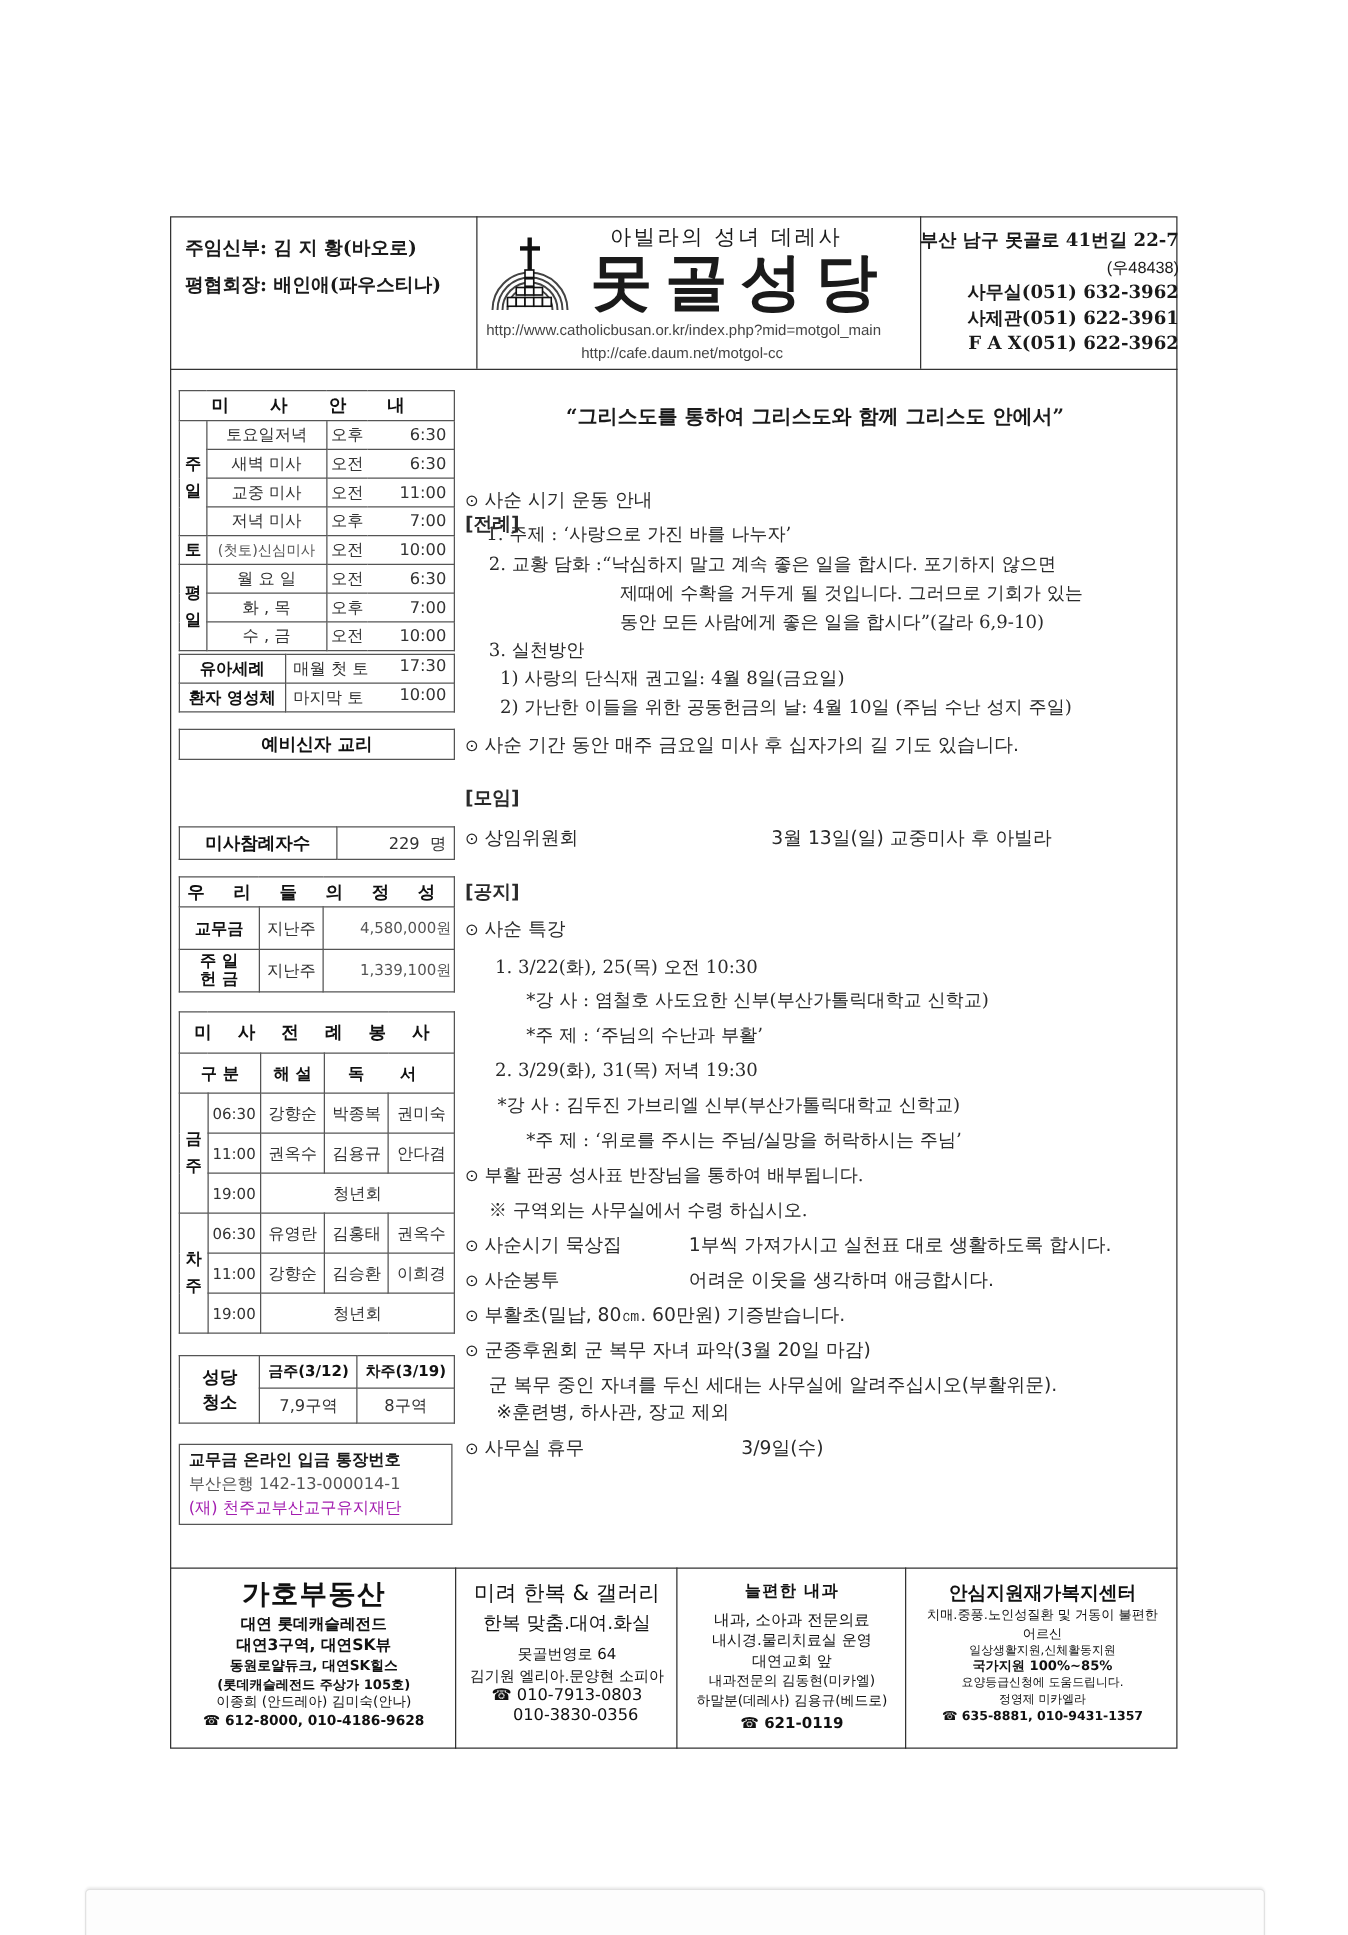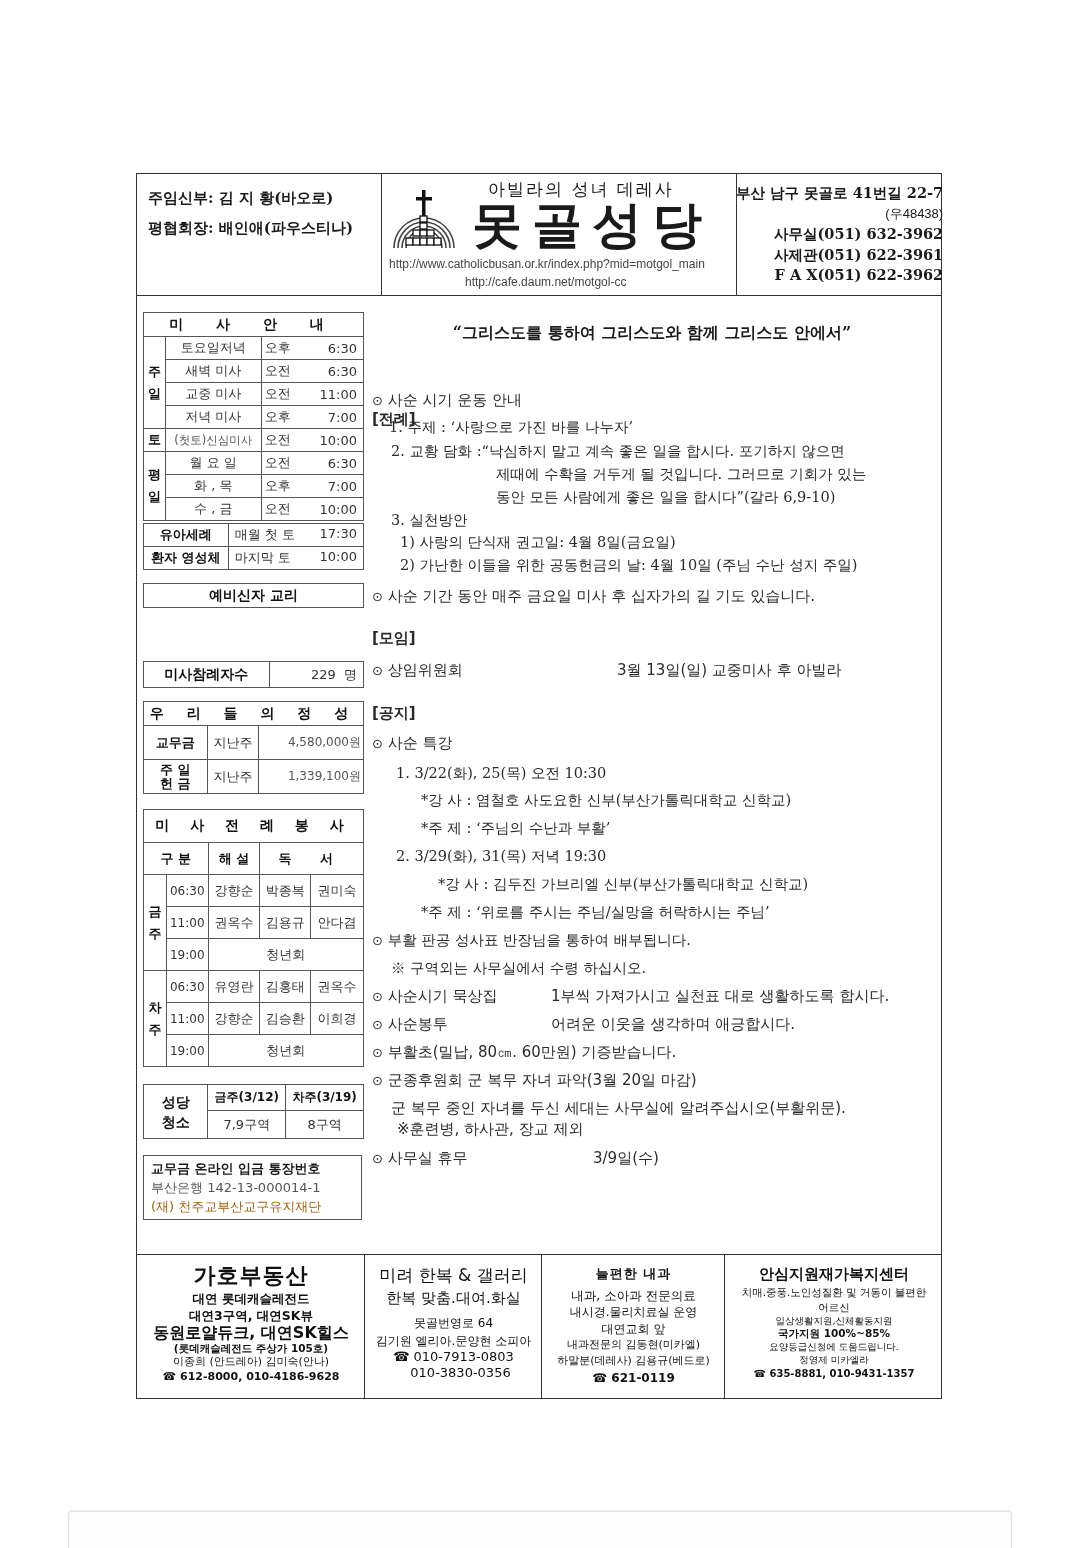--- a/index.html
+++ b/index.html
@@ -303,21 +303,21 @@
   <tr style="height:28px">
     <td>7,9구역</td>
     <td>8구역</td>
   </tr>
 </tbody>
   </table>
 
 <div class="abs" style="left:143px; top:1155px; width:219px; height:65px; border:1.2px solid #555; font-family:'DejaVu Sans','Liberation Sans',sans-serif; font-size:13px; line-height:19px; padding:3px 0 0 7px; box-sizing:border-box;">
   <div style="font-weight:bold">교무금 온라인 입금 통장번호</div>
   <div style="color:#555">부산은행 142-13-000014-1</div>
-  <div style="color:#a16207">(재) 천주교부산교구유지재단</div>
+  <div style="color:#a21caf">(재) 천주교부산교구유지재단</div>
 </div>
 
 <div class="abs motto">“그리스도를 통하여 그리스도와 함께 그리스도 안에서”</div>
 
 <div class="line sec" style="left:372px; top:362px;margin-top:48px;">[전례]</div>
 <div class="line" style="left:372px; top:391px;"><span class="bullet">⊙</span> <span>사순 시기 운동 안내</span></div>
 <div class="line serif" style="left:389px; top:418px;">1. 주제 : ‘사랑으로 가진 바를 나누자’</div>
 <div class="line serif" style="left:391px; top:442px;">2. 교황 담화 :“낙심하지 말고 계속 좋은 일을 합시다. 포기하지 않으면</div>
 <div class="line serif" style="left:496px; top:465px;">제때에 수확을 거두게 될 것입니다. 그러므로 기회가 있는</div>
 <div class="line serif" style="left:496px; top:488px;">동안 모든 사람에게 좋은 일을 합시다”(갈라 6,9-10)</div>
@@ -329,40 +329,40 @@
 <div class="line sec" style="left:372px; top:629px;">[모임]</div>
 <div class="line" style="left:372px; top:661px;"><span class="bullet">⊙</span> <span>상임위원회</span></div>
 <div class="line" style="left:617px; top:661px;">3월 13일(일) 교중미사 후  아빌라</div>
 
 <div class="line sec" style="left:372px; top:704px;">[공지]</div>
 <div class="line" style="left:372px; top:734px;"><span class="bullet">⊙</span> <span>사순 특강</span></div>
 <div class="line serif" style="left:396px; top:764px;">1. 3/22(화), 25(목) 오전 10:30</div>
 <div class="line serif" style="left:421px; top:791px;">*강 사 : 염철호 사도요한 신부(부산가톨릭대학교 신학교)</div>
 <div class="line serif" style="left:421px; top:819px;">*주 제 : ‘주님의 수난과 부활’</div>
 <div class="line serif" style="left:396px; top:847px;">2. 3/29(화), 31(목) 저녁 19:30</div>
-<div class="line serif" style="left:438px; top:875px;">*강 사 : 김두진 가브리엘 신부(부산가톨릭대학교 신학교)</div>
+<div class="line serif" style="left:398px; top:875px;">*강 사 : 김두진 가브리엘 신부(부산가톨릭대학교 신학교)</div>
 <div class="line serif" style="left:421px; top:903px;">*주 제 : ‘위로를 주시는 주님/실망을 허락하시는 주님’</div>
 <div class="line" style="left:372px; top:931px;"><span class="bullet">⊙</span> <span class="serif">부활 판공 성사표 반장님을 통하여 배부됩니다.</span></div>
 <div class="line serif" style="left:391px; top:959px;">※ 구역외는 사무실에서 수령 하십시오.</div>
 <div class="line" style="left:372px; top:987px;"><span class="bullet">⊙</span> <span>사순시기 묵상집</span></div>
 <div class="line" style="left:551px; top:987px;">1부씩 가져가시고 실천표 대로 생활하도록 합시다.</div>
 <div class="line" style="left:372px; top:1015px;"><span class="bullet">⊙</span> <span>사순봉투</span></div>
 <div class="line" style="left:551px; top:1015px;">어려운 이웃을 생각하며 애긍합시다.</div>
 <div class="line" style="left:372px; top:1043px;"><span class="bullet">⊙</span> <span>부활초(밀납, 80㎝. 60만원) 기증받습니다.</span></div>
 <div class="line" style="left:372px; top:1071px;"><span class="bullet">⊙</span> <span>군종후원회 군 복무 자녀 파악(3월 20일 마감)</span></div>
 <div class="line" style="left:391px; top:1099px;">군 복무 중인 자녀를 두신 세대는 사무실에 알려주십시오(부활위문).</div>
 <div class="line" style="left:397px; top:1120px;">※훈련병, 하사관, 장교 제외</div>
 <div class="line" style="left:372px; top:1149px;"><span class="bullet">⊙</span> <span>사무실 휴무</span></div>
 <div class="line" style="left:593px; top:1149px;">3/9일(수)</div>
 
 <div class="ad" style="left:138px; top:1262px; width:226px;">
   <div style="font-size:22px; font-weight:bold; letter-spacing:1px; line-height:28px">가호부동산</div>
   <div style="font-size:12.5px; font-weight:bold; line-height:17px">대연 롯데캐슬레전드</div>
   <div style="font-size:12.5px; font-weight:bold; line-height:17px">대연3구역, 대연SK뷰</div>
-  <div style="font-size:16px; font-weight:bold; line-height:17px">동원로얄듀크, 대연SK힐스</div>
+  <div style="font-size:11px; font-weight:bold; line-height:17px">동원로얄듀크, 대연SK힐스</div>
   <div style="font-size:10.5px; font-weight:bold; line-height:14px">(롯데캐슬레전드 주상가 105호)</div>
   <div style="font-size:11px; line-height:14px">이종희 (안드레아) 김미숙(안나)</div>
   <div style="font-size:11px; font-weight:bold; line-height:15px">☎ 612-8000, 010-4186-9628</div>
 </div>
 
 <div class="ad" style="left:366px; top:1263px; width:175px;">
   <div style="font-size:17px; line-height:24px">미려 한복 &amp; 갤러리</div>
   <div style="font-size:15px; line-height:22px">한복 맞춤.대여.화실</div>
   <div style="font-size:12px; line-height:20px; margin-top:4px">못골번영로 64</div>
   <div style="font-size:12px; line-height:16px">김기원 엘리아.문양현 소피아</div>

